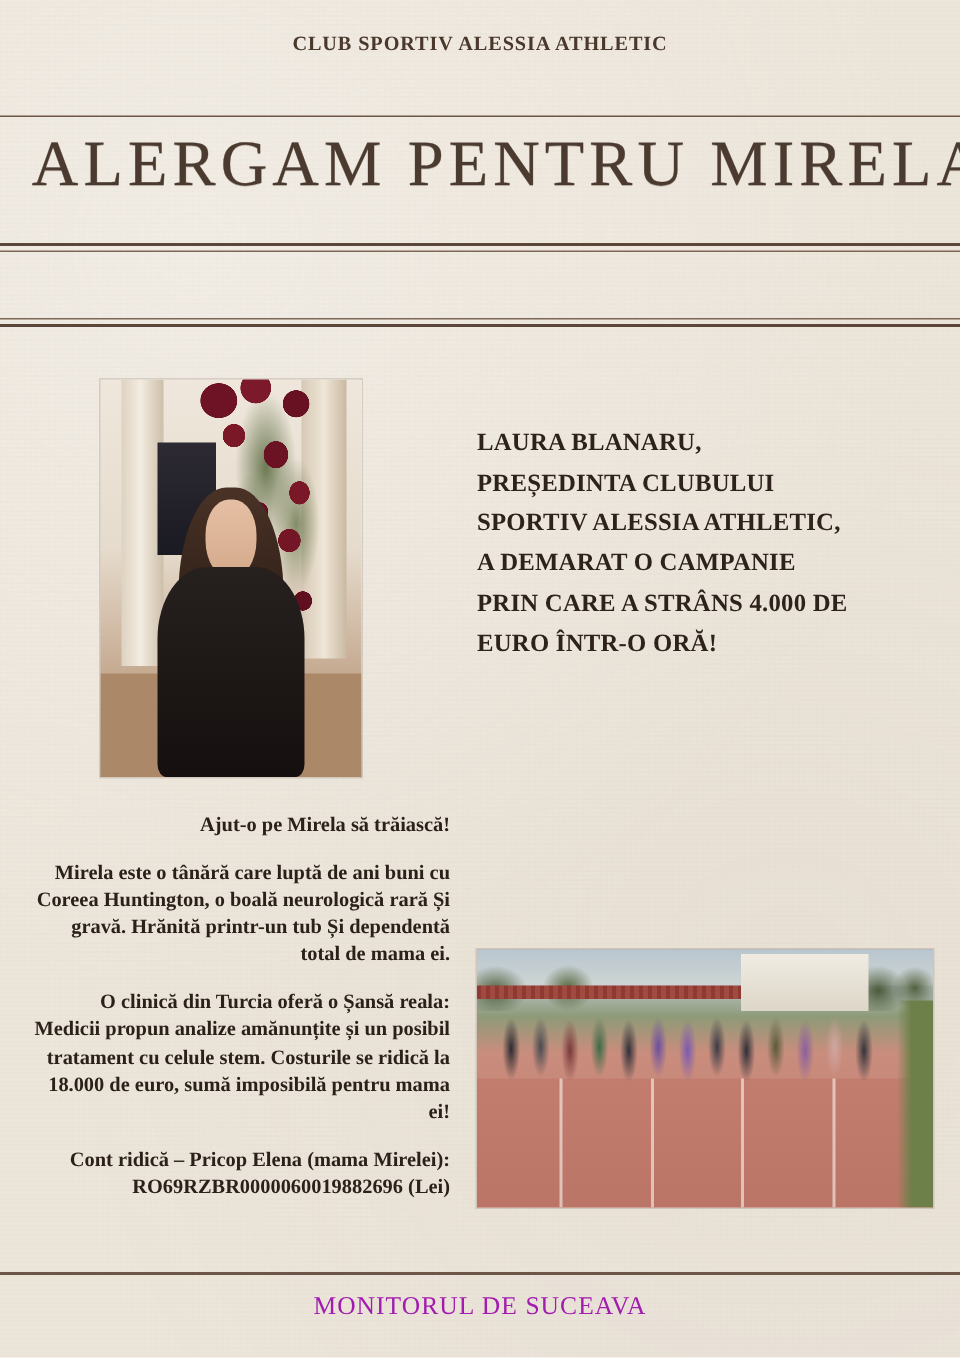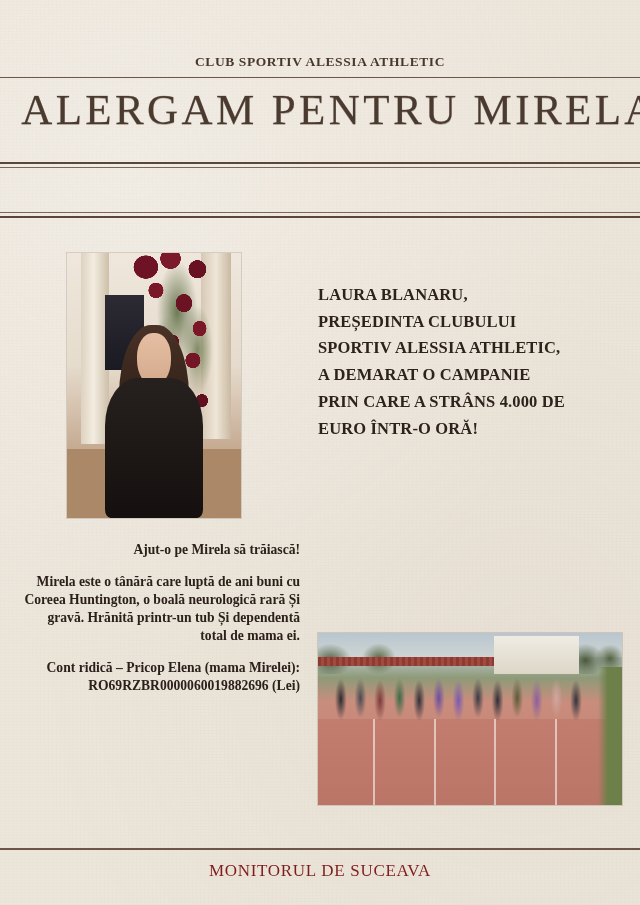--- a/index.html
+++ b/index.html
@@ -29,21 +29,21 @@
     background-image:
       repeating-linear-gradient(0deg, rgba(0,0,0,.016) 0px, rgba(0,0,0,.016) 1px, rgba(255,255,255,0) 1px, rgba(255,255,255,0) 3px),
       repeating-linear-gradient(90deg, rgba(0,0,0,.012) 0px, rgba(0,0,0,.012) 1px, rgba(255,255,255,0) 1px, rgba(255,255,255,0) 4px),
       radial-gradient(circle at 20% 18%, rgba(255,255,255,.5), rgba(255,255,255,0) 55%),
       radial-gradient(circle at 82% 72%, rgba(160,140,120,.10), rgba(255,255,255,0) 60%);
   }
 
   
   #club-line {
     position: absolute;
-    top: 54px;
+    top: 21px;
     left: 0;
     width: 100%;
     text-align: center;
     font-size: 13.5px;
     font-weight: bold;
     letter-spacing: .6px;
     color: #4a382c;
   }
 
   .rule {
@@ -249,21 +249,21 @@
 
   
   #footer-title {
     position: absolute;
     top: 861px;
     left: 0;
     width: 100%;
     text-align: center;
     font-size: 17px;
     letter-spacing: .7px;
-    color: #7f1d1d;
+    color: #a21caf;
   }
 </style>
 </head>
 <body>
 
 <div id="poster" style="background: rgb(236, 229, 218); color: rgb(59, 45, 37);">
 
   <div id="paper-texture"></div>
 
   <div id="club-line">CLUB SPORTIV ALESSIA ATHLETIC</div>
@@ -295,20 +295,21 @@
     <div>PREȘEDINTA CLUBULUI</div>
     <div>SPORTIV ALESSIA ATHLETIC,</div>
     <div>A DEMARAT O CAMPANIE</div>
     <div>PRIN CARE A STRÂNS 4.000 DE</div>
     <div>EURO ÎNTR-O ORĂ!</div>
   </div>
 
   <div id="body-copy">
     <p>Ajut-o pe Mirela să trăiască!</p>
     <p>Mirela este o tânără care luptă de ani buni cu Coreea Huntington, o boală neurologică rară Și gravă. Hrănită printr-un tub Și dependentă total de mama ei.</p>
+    <p>O clinică din Turcia oferă o Șansă reala: Medicii propun analize amănunțite și un posibil tratament cu celule stem. Costurile se ridică la 18.000 de euro, sumă imposibilă pentru mama ei!</p>
     <p>
       <span>Cont ridică – Pricop Elena (mama Mirelei):</span><br>
       <span>RO69RZBR0000060019882696 (Lei)</span>
     </p>
   </div>
 
   <div class="photo" id="group-photo">
     <div class="sky"></div>
     <div class="trees"></div>
     <div class="building"></div>

